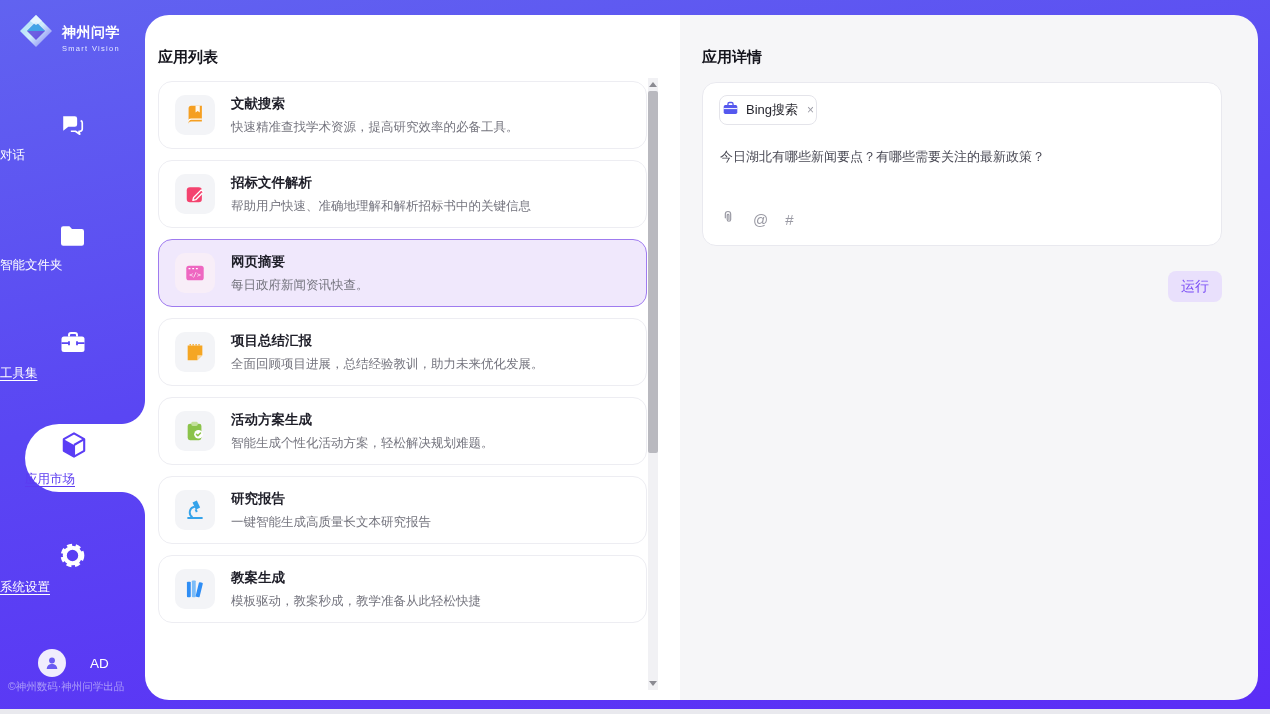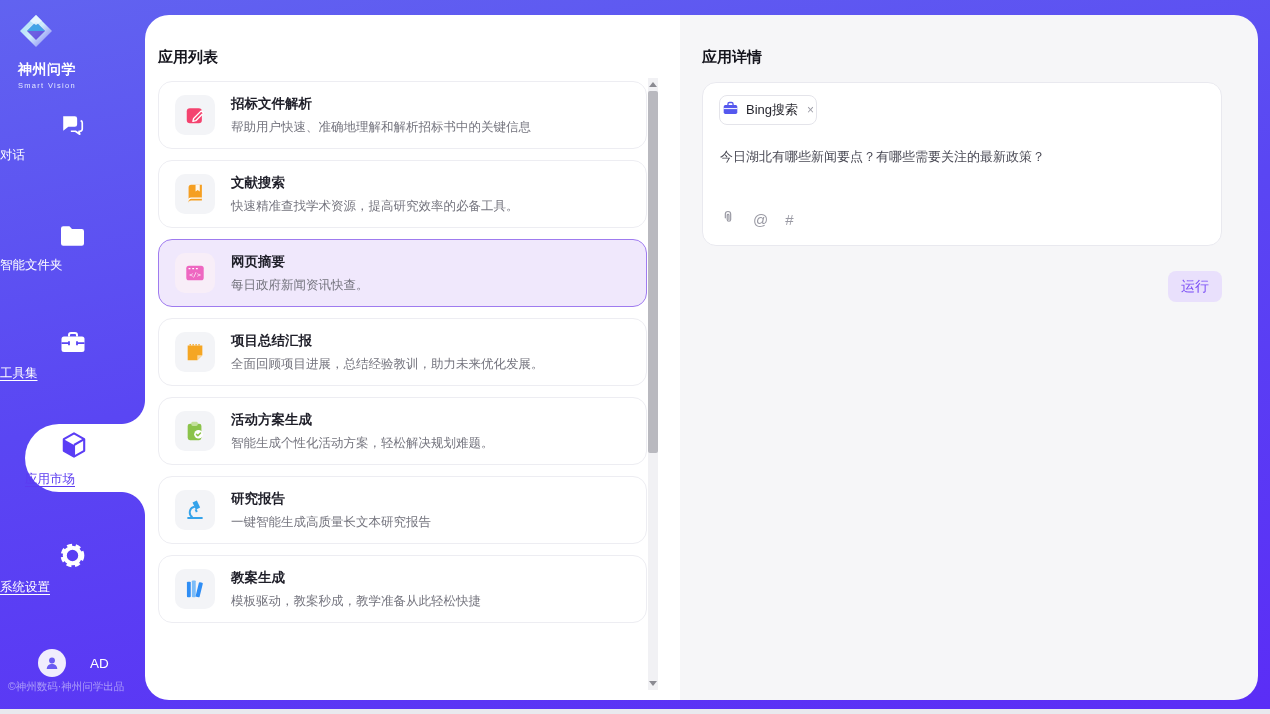--- a/index.html
+++ b/index.html
@@ -3,21 +3,21 @@
 <meta charset="utf-8">
 <style>
   * { margin:0; padding:0; box-sizing:border-box; }
   html,body { width:1270px; height:714px; overflow:hidden; background:#e9e9ee;
     font-family:"Liberation Sans","DejaVu Sans",sans-serif; }
   .app { position:absolute; left:0; top:0; width:1270px; height:709px;
     background:linear-gradient(168deg,#6163f0 0%,#5a46f3 45%,#5b2df6 100%); }
 
   
   .sidebar { position:absolute; left:0; top:0; width:145px; height:709px; color:#fff; }
-  .logo { position:absolute; left:18px; top:13px; display:flex; align-items:flex-start; gap:8px;flex-direction:column; }
+  .logo { position:absolute; left:18px; top:13px; display:flex; align-items:flex-end; gap:8px; }
   .logo-name { font-size:14px; font-weight:700; letter-spacing:.5px; }
   .logo-tag { font-size:7.5px; letter-spacing:1.3px; color:#e3e8ff; margin-top:2px; }
   .nav-item { position:absolute; left:0; width:145px; cursor:pointer; }
   .nav-icon { height:32px; display:flex; align-items:flex-end; justify-content:center; }
   .nav-label { font-size:12.5px; margin-top:9px; color:#fff; }
   .nav-label.u { text-decoration:underline; text-underline-offset:3px; }
   .nav-item.active { left:25px; width:120px; height:68px; background:#fff;
     border-radius:34px 0 0 34px; padding-right:22px; }
   .nav-item.active .nav-icon { height:30px; margin-top:6px; }
   .nav-item.active .nav-label { color:#5b3bf0; margin-top:11px; }
@@ -166,40 +166,40 @@
   </aside>
 
   <div class="content">
 
     <section class="list-panel">
       <div class="panel-title">应用列表</div>
       <div class="cards" id="cards-root">
           <div class="card">
             <div class="tile">
               <svg width="22" height="22" viewBox="0 0 24 24">
-                <rect x="3" y="4.5" width="16.5" height="16.5" rx="3.5" fill="#f4436f"></rect>
-                <path d="M10.5 15.8l8.3-8.3 2.4 2.4-8.3 8.3-3.2.8z" fill="#f4436f" stroke="#fff" stroke-width="1.5" stroke-linejoin="round"></path>
-              </svg>
-            </div>
-            <div>
-              <div class="card-name">招标文件解析</div>
-              <div class="card-desc">帮助用户快速、准确地理解和解析招标书中的关键信息</div>
-            </div>
-          </div>
-          <div class="card">
-            <div class="tile">
-              <svg width="22" height="22" viewBox="0 0 24 24">
                 <path d="M5 4.8A2.8 2.8 0 0 1 7.8 2H19.5v17.2H7.8A2.8 2.8 0 0 0 5 22z" fill="#f59f22"></path>
                 <path d="M5 19.2A2.8 2.8 0 0 1 7.8 16.5h11.7" fill="none" stroke="#fff" stroke-width="1.3"></path>
                 <path d="M12.6 2v7.2l2.3-1.7 2.3 1.7V2z" fill="#fff" opacity=".92"></path>
               </svg>
             </div>
             <div>
               <div class="card-name">文献搜索</div>
               <div class="card-desc">快速精准查找学术资源，提高研究效率的必备工具。</div>
+            </div>
+          </div>
+          <div class="card">
+            <div class="tile">
+              <svg width="22" height="22" viewBox="0 0 24 24">
+                <rect x="3" y="4.5" width="16.5" height="16.5" rx="3.5" fill="#f4436f"></rect>
+                <path d="M10.5 15.8l8.3-8.3 2.4 2.4-8.3 8.3-3.2.8z" fill="#f4436f" stroke="#fff" stroke-width="1.5" stroke-linejoin="round"></path>
+              </svg>
+            </div>
+            <div>
+              <div class="card-name">招标文件解析</div>
+              <div class="card-desc">帮助用户快速、准确地理解和解析招标书中的关键信息</div>
             </div>
           </div>
           <div class="card selected">
             <div class="tile">
               <svg width="22" height="22" viewBox="0 0 24 24">
                 <rect x="2.5" y="4" width="19" height="16" rx="2.8" fill="#ee67c1"></rect>
                 <path d="M5 7.3h2m2 0h2m2 0h2" stroke="#fff" stroke-width="1.3"></path>
                 <text x="12" y="16.8" font-size="7" fill="#fff" text-anchor="middle" font-family="DejaVu Sans Mono, monospace">&lt;/&gt;</text>
               </svg>
             </div>

